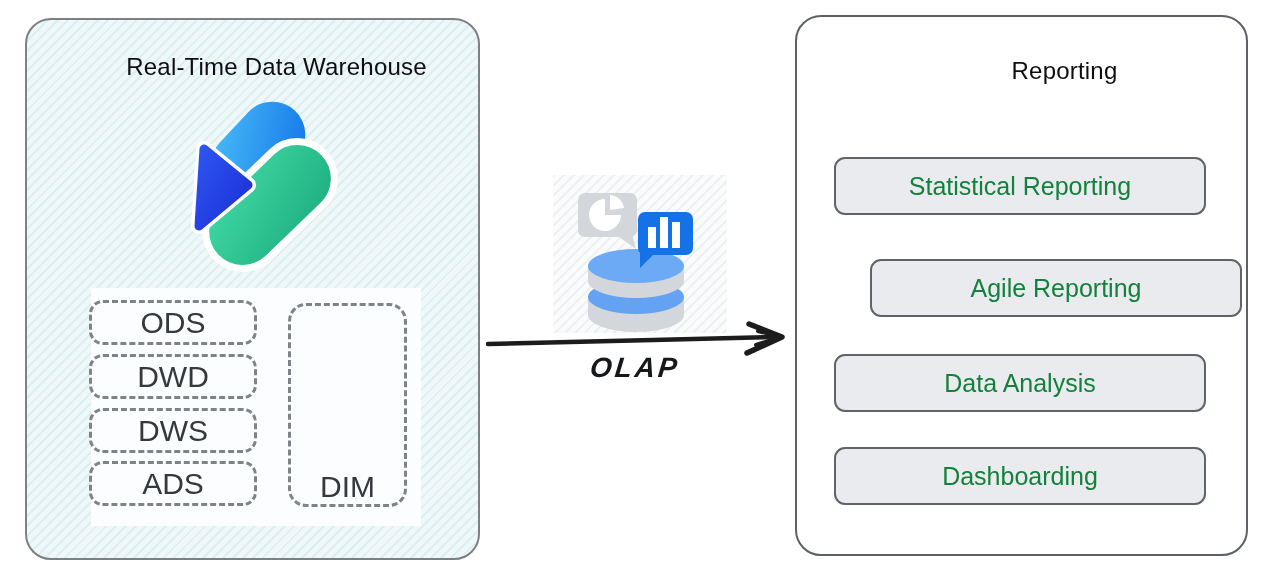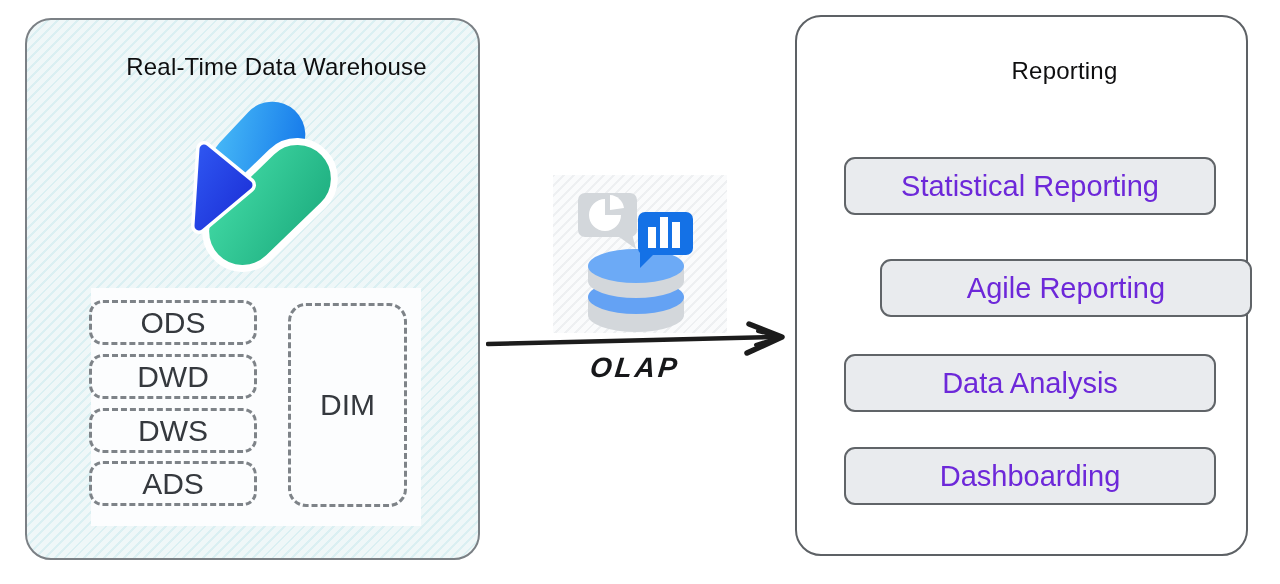--- a/index.html
+++ b/index.html
@@ -43,43 +43,43 @@
     display:flex;align-items:center;justify-content:center;
     font-size:30px;color:#35393e;
   }
   #layer-ods{top:280px;}
   #layer-dwd{top:334px;}
   #layer-dws{top:388px;text-align:right;}
   #layer-ads{top:441px;}
   .dim-box{
     position:absolute;left:261px;top:283px;width:119px;height:204px;
     box-sizing:border-box;border:3px dashed #7e8388;border-radius:18px;
-    display:flex;align-items:center;justify-content:center;
+    display:flex;align-items:flex-end;justify-content:center;
     font-size:30px;color:#35393e;
   }
 
   .icon-tile{
     position:absolute;left:553px;top:175px;width:174px;height:158px;
     background-color:#fafbfc;
     background-image:repeating-linear-gradient(135deg, rgba(130,140,150,0.10) 0 2px, transparent 2px 7px);
   }
   .arrow-wrap{
     position:absolute;left:486px;top:320px;width:306px;height:42px;
   }
   .olap-label{
     position:absolute;left:560px;top:352px;width:150px;text-align:center;
     font-size:28px;font-style:italic;font-weight:bold;letter-spacing:3px;
     transform:skewX(-6deg);color:#17181a;
   }
 
   .report-item{
-    position:absolute;left:47px;width:372px;height:58px;
+    position:absolute;left:37px;width:372px;height:58px;
     box-sizing:border-box;background:#e9ebee;border:2px solid #606468;border-radius:11px;
     display:flex;align-items:center;justify-content:center;
-    font-size:29px;color:#6d28d9;
+    font-size:25px;color:#15803d;
   }
   #report-0{top:140px;}
   #report-1{top:242px;margin-left:36px;}
   #report-2{top:337px;}
   #report-3{top:430px;text-align:center;}
 </style>
 </head>
 <body>
 
 <div class="panel" id="left-panel">

